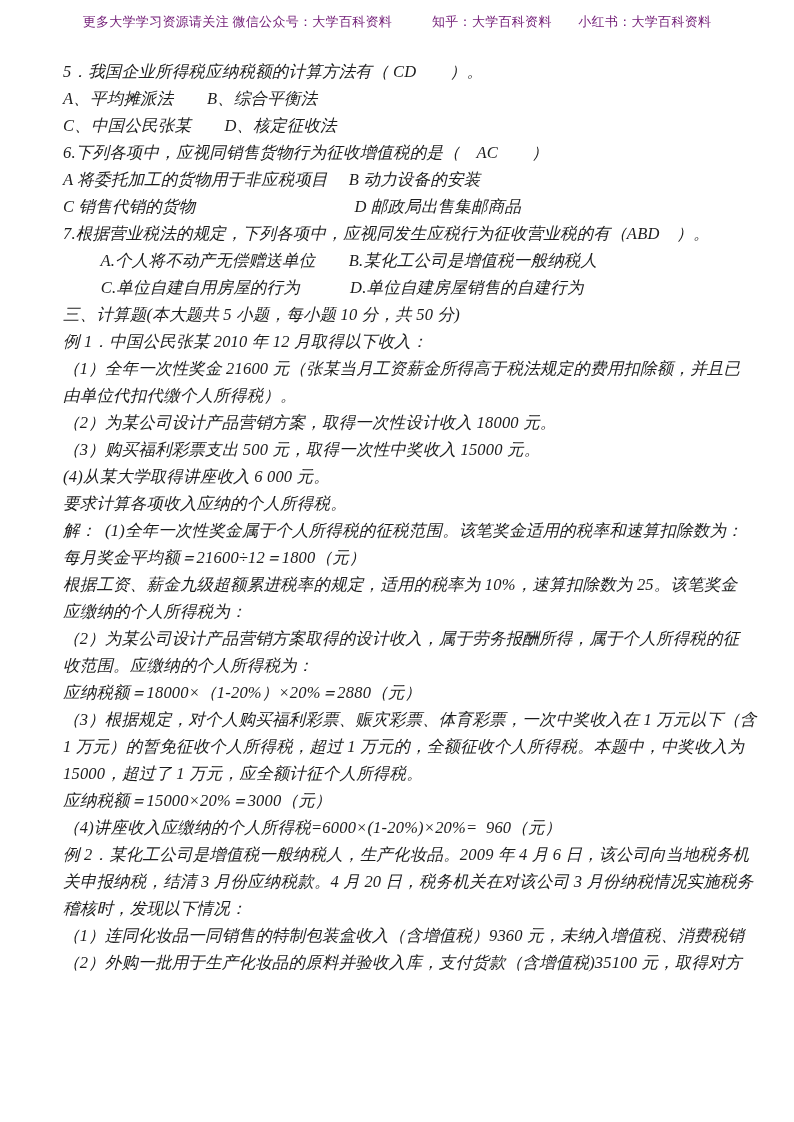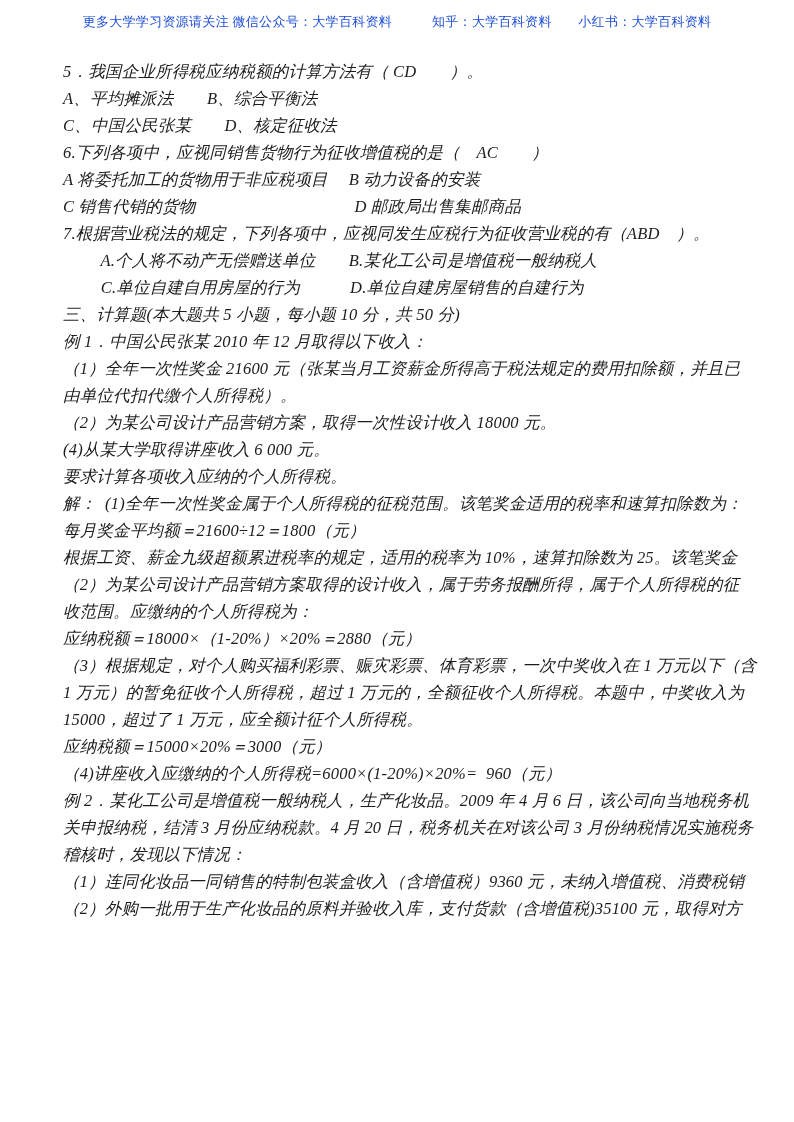--- a/index.html
+++ b/index.html
@@ -16,21 +16,21 @@
     font-family: "Liberation Serif", "DejaVu Serif", serif;
     color: #1c1c1c;
   }
   .page-header {
     position: absolute;
     top: 13px;
     left: 0;
     right: 0;
     text-align: center;
     font-size: 13px;
-    color: #1d4ed8;
+    color: #701a75;
     white-space: pre;
     letter-spacing: 0.3px;
   }
   .doc-body {
     position: absolute;
     top: 58px;
     left: 63px;
     width: 672px;
     font-size: 16.5px;
     font-style: italic;
@@ -55,25 +55,27 @@
       <div class="line">A 将委托加工的货物用于非应税项目　 B 动力设备的安装</div>
       <div class="line">C 销售代销的货物　　　　　　　　　  D 邮政局出售集邮商品</div>
       <div class="line">7.根据营业税法的规定，下列各项中，应视同发生应税行为征收营业税的有（ABD　）。</div>
       <div class="line">　　 A.个人将不动产无偿赠送单位　　B.某化工公司是增值税一般纳税人</div>
       <div class="line">　　 C.单位自建自用房屋的行为　　　D.单位自建房屋销售的自建行为</div>
       <div class="line">三、计算题(本大题共 5 小题，每小题 10 分，共 50 分)</div>
       <div class="line">例 1．中国公民张某 2010 年 12 月取得以下收入：</div>
       <div class="line">（1）全年一次性奖金 21600 元（张某当月工资薪金所得高于税法规定的费用扣除额，并且已</div>
       <div class="line">由单位代扣代缴个人所得税）。</div>
       <div class="line">（2）为某公司设计产品营销方案，取得一次性设计收入 18000 元。</div>
+      <div class="line">（3）购买福利彩票支出 500 元，取得一次性中奖收入 15000 元。</div>
       <div class="line">(4)从某大学取得讲座收入 6 000 元。</div>
       <div class="line">要求计算各项收入应纳的个人所得税。</div>
       <div class="line">解：  (1)全年一次性奖金属于个人所得税的征税范围。该笔奖金适用的税率和速算扣除数为：</div>
       <div class="line">每月奖金平均额＝21600÷12＝1800（元）</div>
       <div class="line">根据工资、薪金九级超额累进税率的规定，适用的税率为 10%，速算扣除数为 25。该笔奖金</div>
+      <div class="line">应缴纳的个人所得税为：</div>
       <div class="line">（2）为某公司设计产品营销方案取得的设计收入，属于劳务报酬所得，属于个人所得税的征</div>
       <div class="line">收范围。应缴纳的个人所得税为：</div>
       <div class="line">应纳税额＝18000×（1-20%）×20%＝2880（元）</div>
       <div class="line">（3）根据规定，对个人购买福利彩票、赈灾彩票、体育彩票，一次中奖收入在 1 万元以下（含</div>
       <div class="line">1 万元）的暂免征收个人所得税，超过 1 万元的，全额征收个人所得税。本题中，中奖收入为</div>
       <div class="line">15000，超过了 1 万元，应全额计征个人所得税。</div>
       <div class="line">应纳税额＝15000×20%＝3000（元）</div>
       <div class="line">（4)讲座收入应缴纳的个人所得税=6000×(1-20%)×20%=  960（元）</div>
       <div class="line">例 2．某化工公司是增值税一般纳税人，生产化妆品。2009 年 4 月 6 日，该公司向当地税务机</div>
       <div class="line">关申报纳税，结清 3 月份应纳税款。4 月 20 日，税务机关在对该公司 3 月份纳税情况实施税务</div>

